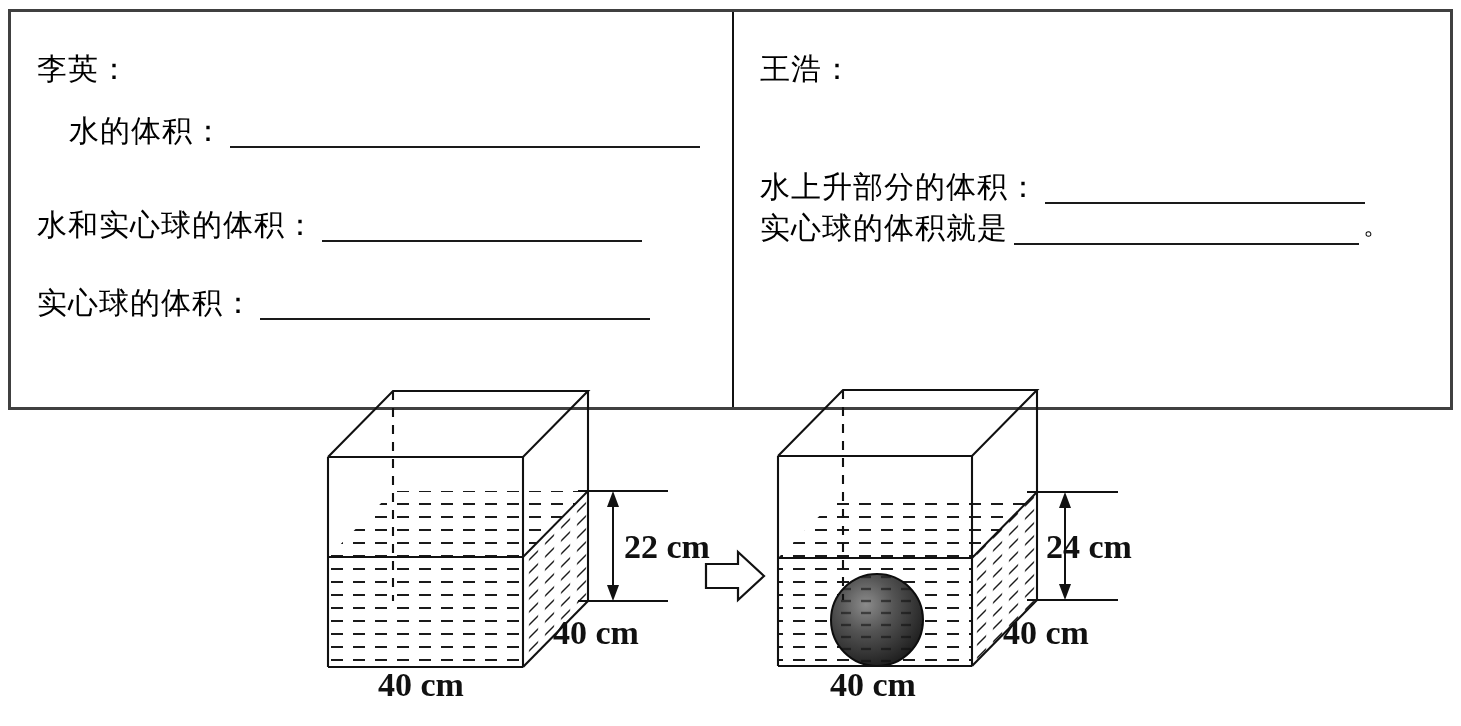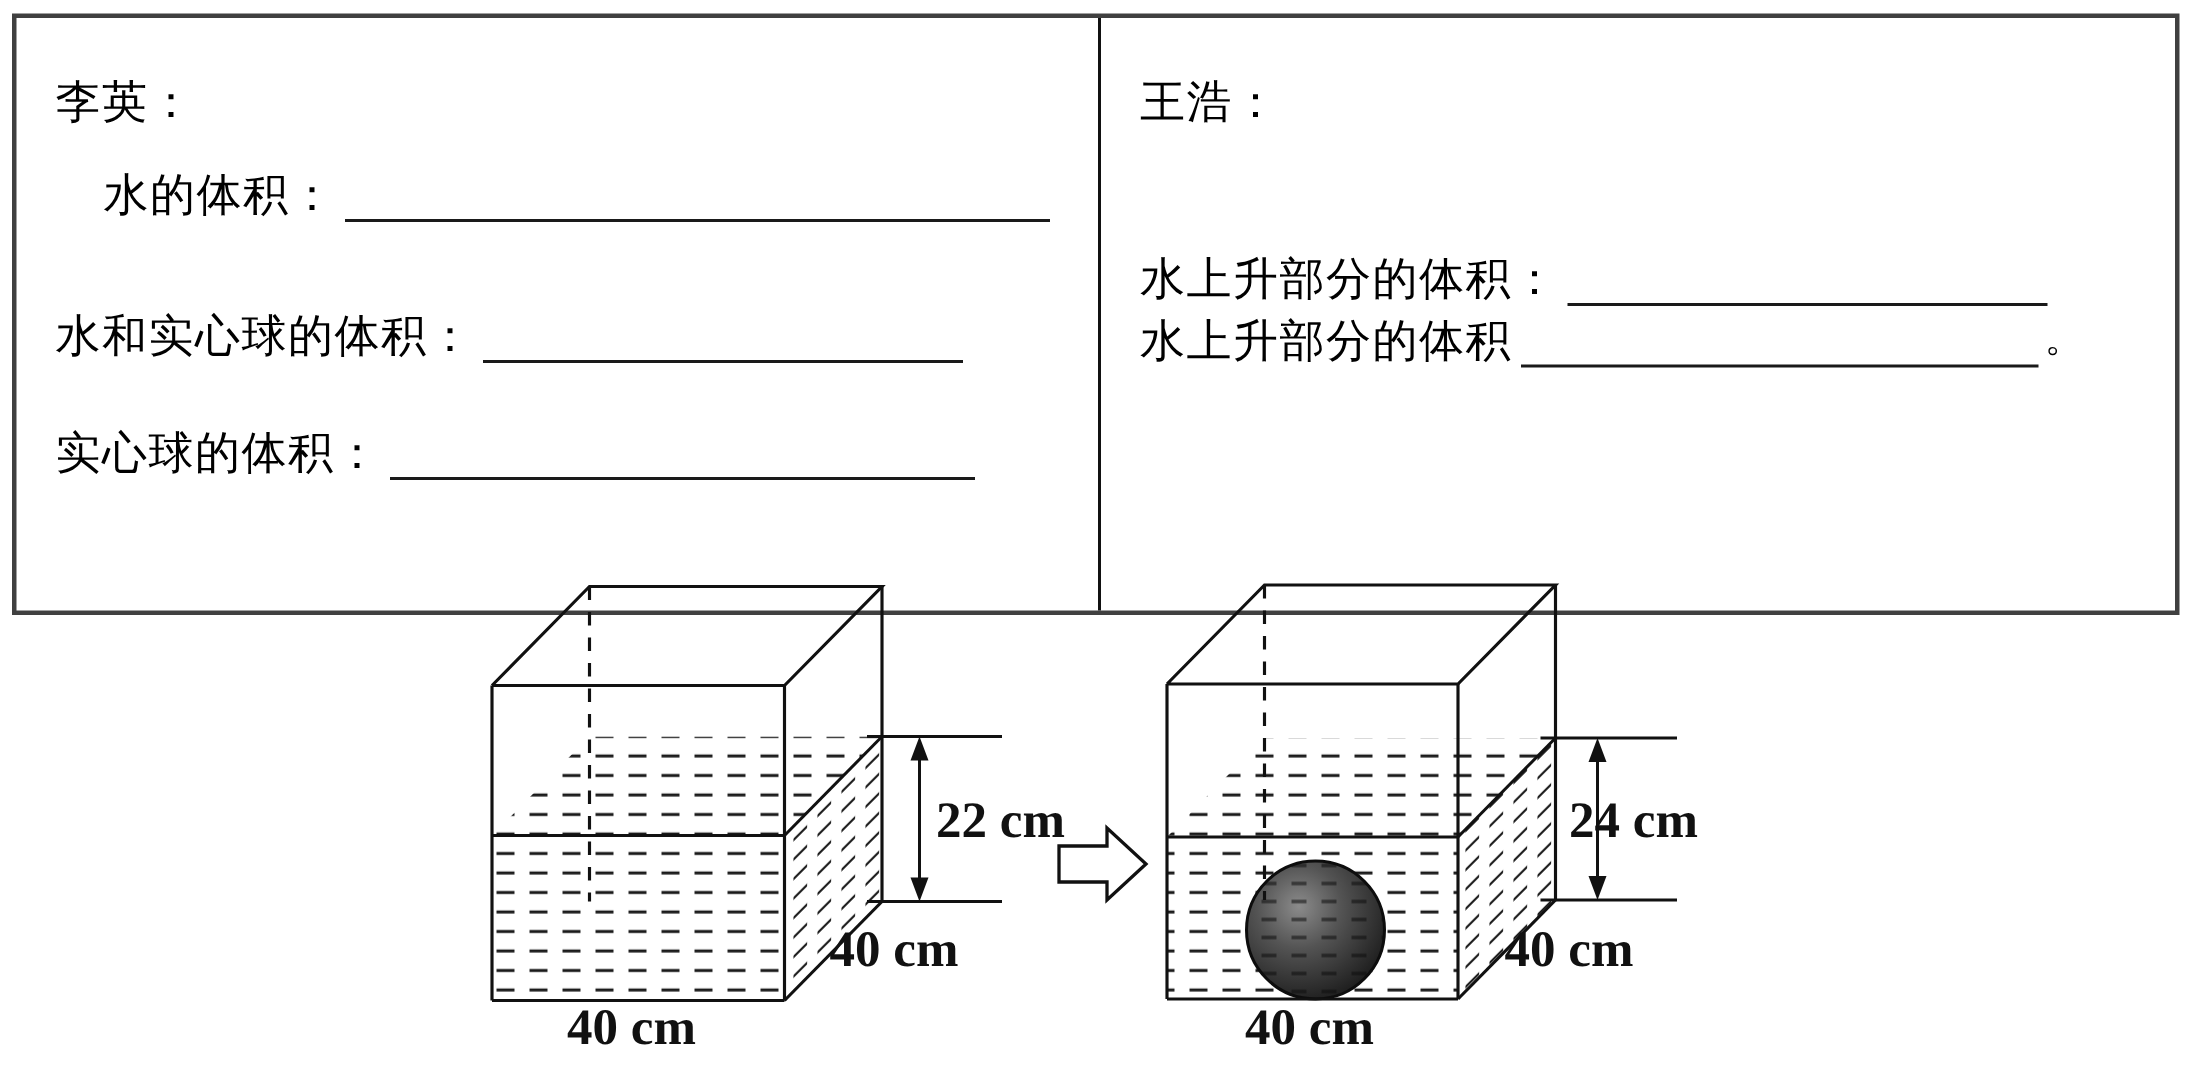--- a/index.html
+++ b/index.html
@@ -66,21 +66,21 @@
     <div class="line-row" style="left:26px;top:40px;text-align:right;">
       <span class="cn">王浩：</span>
     </div>
 
     <div class="line-row" style="left:26px;top:118px;margin-top:40px;">
       <span class="cn">水上升部分的体积：</span>
       <span class="blank" style="width:320px;"></span>
     </div>
 
     <div class="line-row" style="left:26px;top:196px;">
-      <span class="cn">水上升部分的体积</span>
+      <span class="cn">实心球的体积就是</span>
       <span class="blank" style="width:345px;"></span>
       <span class="tail">。</span>
     </div>
   </div>
 </div>
 
 <div id="diagram-area">
 <svg width="1461" height="371" viewBox="0 0 1461 371" xmlns="http://www.w3.org/2000/svg">
   <defs>
 

